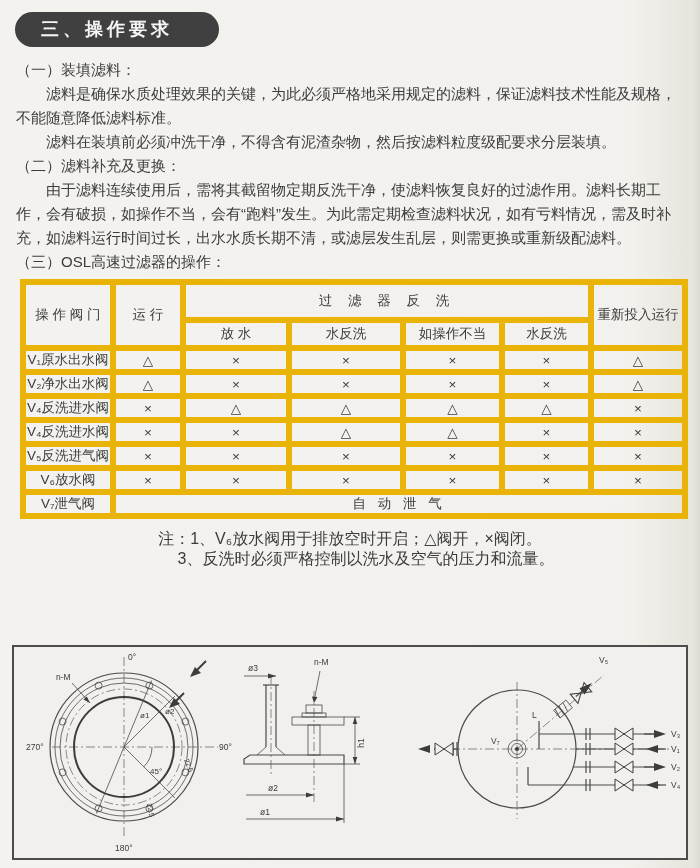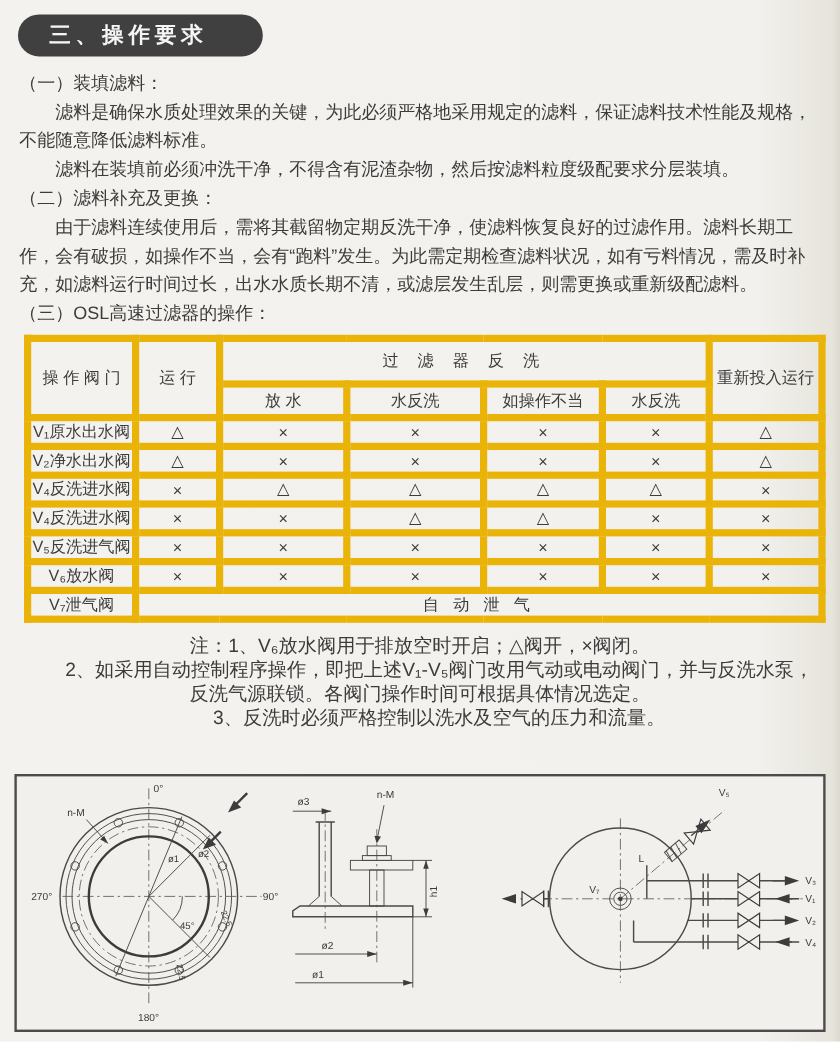--- a/index.html
+++ b/index.html
@@ -174,21 +174,20 @@
       </tr>
       <tr>
         <td>V₇泄气阀</td>
         <td colspan="6" style="letter-spacing:4px;">自 动 泄 气</td>
       </tr>
     </tbody>
   </table>
 
   <div class="notes">
     <p>注：1、V₆放水阀用于排放空时开启；△阀开，×阀闭。</p>
-    <p class="n-indent">2、如采用自动控制程序操作，即把上述V₁-V₅阀门改用气动或电动阀门，并与反洗水泵，反洗气源联锁。各阀门操作时间可根据具体情况选定。</p>
     <p class="n-indent">3、反洗时必须严格控制以洗水及空气的压力和流量。</p>
   </div>
 
   <div class="figure-box">
     <svg width="672" height="211" viewBox="0 0 672 211">
 
       <g>
         <line class="cline" x1="38" y1="100" x2="204" y2="100"></line>
         <line class="cline" x1="110" y1="10" x2="110" y2="192"></line>
         <circle class="med" cx="110" cy="100" r="74"></circle>

